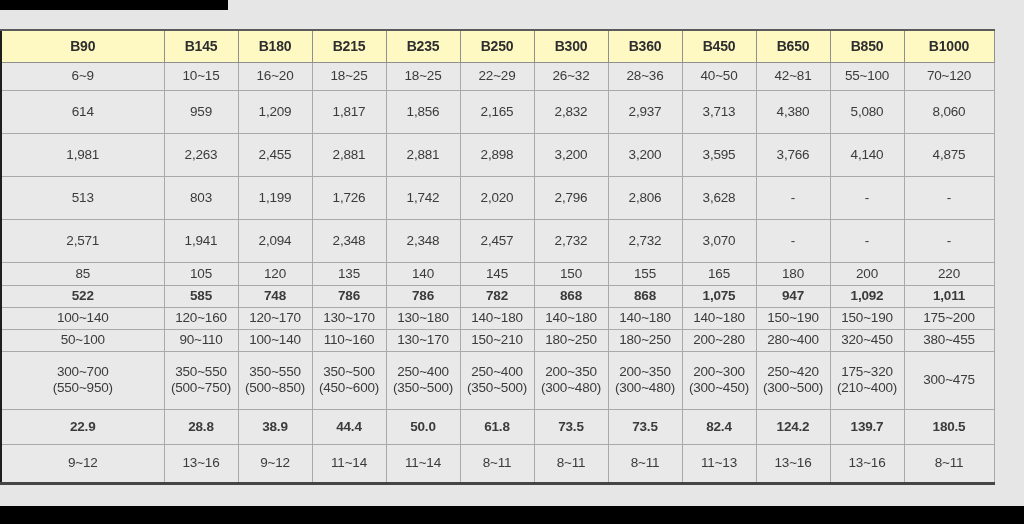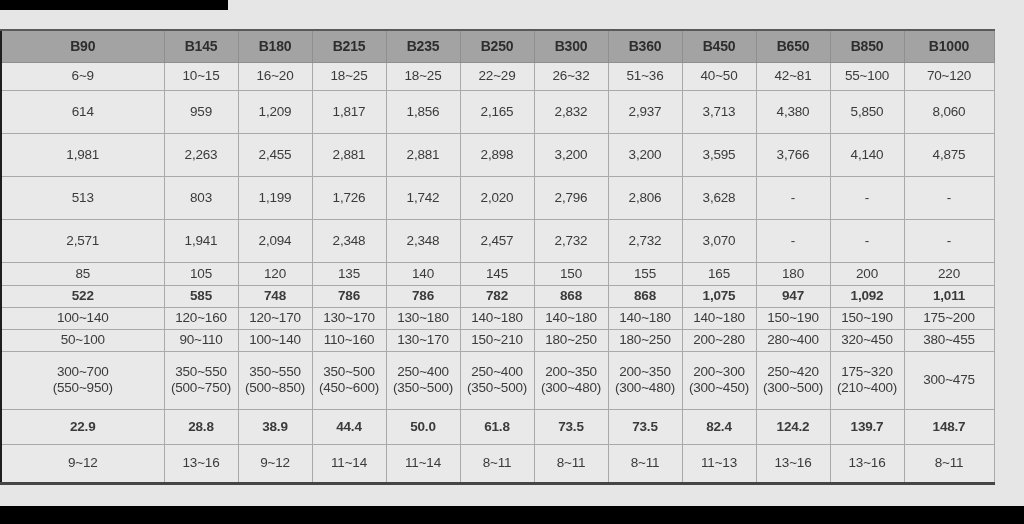--- a/index.html
+++ b/index.html
@@ -13,21 +13,21 @@
   .bottombar{position:absolute;left:0;top:506px;width:1024px;height:18px;background:#000;}
   table.spec{
     position:absolute;left:0;top:29px;
     border-collapse:collapse;table-layout:fixed;
     border-top:2px solid #5a5a5a;
     border-bottom:3px solid #454545;
     border-left:2px solid #1e1e1e;
     border-right:1px solid #9b9b9b;
   }
   table.spec th{
-    background:#a3a3a3;
+    background:#fef9c3;
     font-size:14px;font-weight:bold;color:#2e2e2e;
     text-align:center;vertical-align:middle;
     border:1px solid #8f8f8f;border-top:none;
     letter-spacing:-0.2px;
     padding:0;
   }
   table.spec td{
     background:#e9e9e9;
     font-size:13.5px;color:#3b3b3b;
     text-align:center;vertical-align:middle;
@@ -77,38 +77,38 @@
     </thead>
     <tbody>
         <tr style="height: 28px;">
           <td>6~9</td>
           <td>10~15</td>
           <td>16~20</td>
           <td>18~25</td>
           <td>18~25</td>
           <td>22~29</td>
           <td>26~32</td>
-          <td>51~36</td>
+          <td>28~36</td>
           <td>40~50</td>
           <td>42~81</td>
           <td>55~100</td>
           <td>70~120</td>
         </tr>
         <tr style="height: 43px;">
           <td>614</td>
           <td>959</td>
           <td>1,209</td>
           <td>1,817</td>
           <td>1,856</td>
           <td>2,165</td>
           <td>2,832</td>
           <td>2,937</td>
           <td>3,713</td>
           <td>4,380</td>
-          <td>5,850</td>
+          <td>5,080</td>
           <td>8,060</td>
         </tr>
         <tr style="height: 43px;">
           <td>1,981</td>
           <td>2,263</td>
           <td>2,455</td>
           <td>2,881</td>
           <td>2,881</td>
           <td>2,898</td>
           <td>3,200</td>
@@ -232,21 +232,21 @@
           <td>28.8</td>
           <td>38.9</td>
           <td>44.4</td>
           <td>50.0</td>
           <td>61.8</td>
           <td>73.5</td>
           <td>73.5</td>
           <td>82.4</td>
           <td>124.2</td>
           <td>139.7</td>
-          <td>148.7</td>
+          <td>180.5</td>
         </tr>
         <tr style="height: 39px; margin-top: 24px;">
           <td>9~12</td>
           <td>13~16</td>
           <td>9~12</td>
           <td>11~14</td>
           <td>11~14</td>
           <td>8~11</td>
           <td>8~11</td>
           <td>8~11</td>

